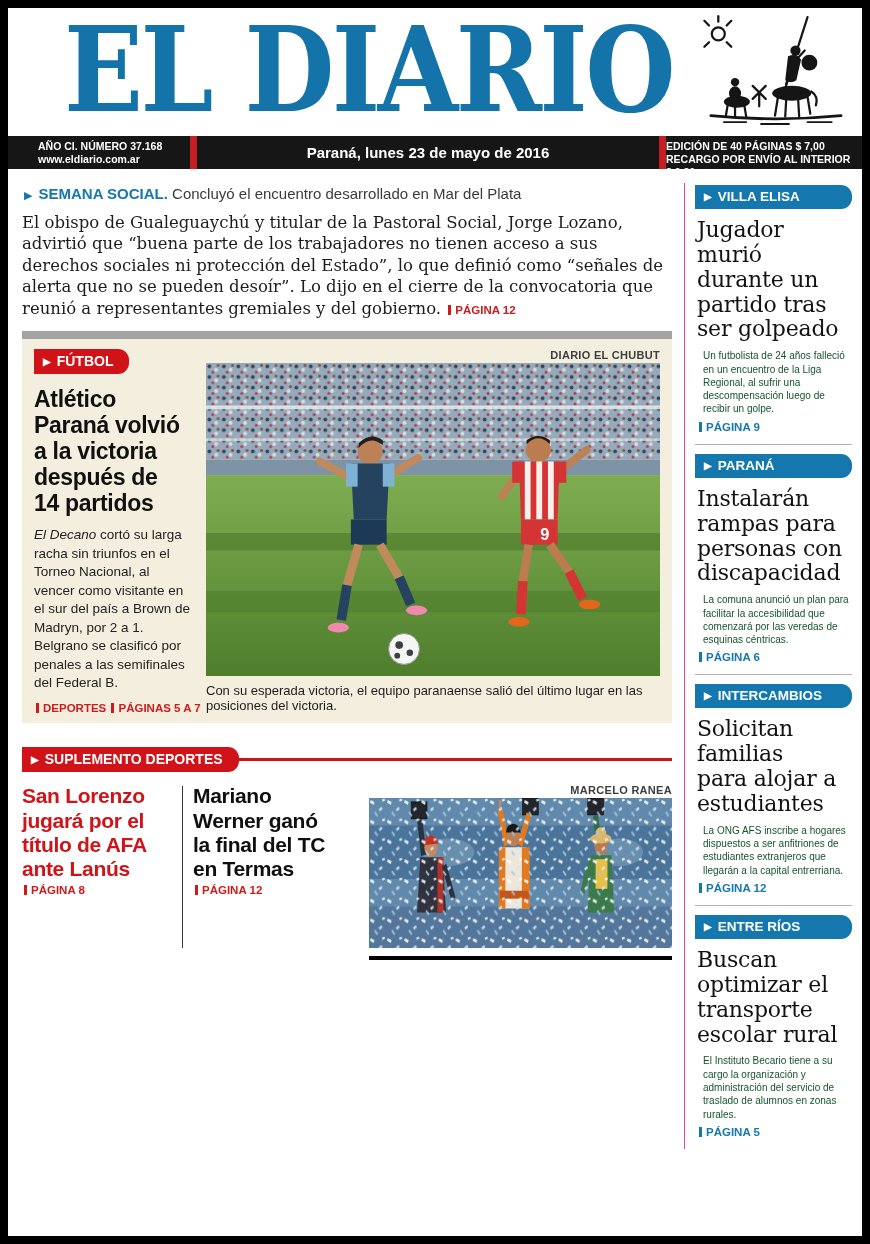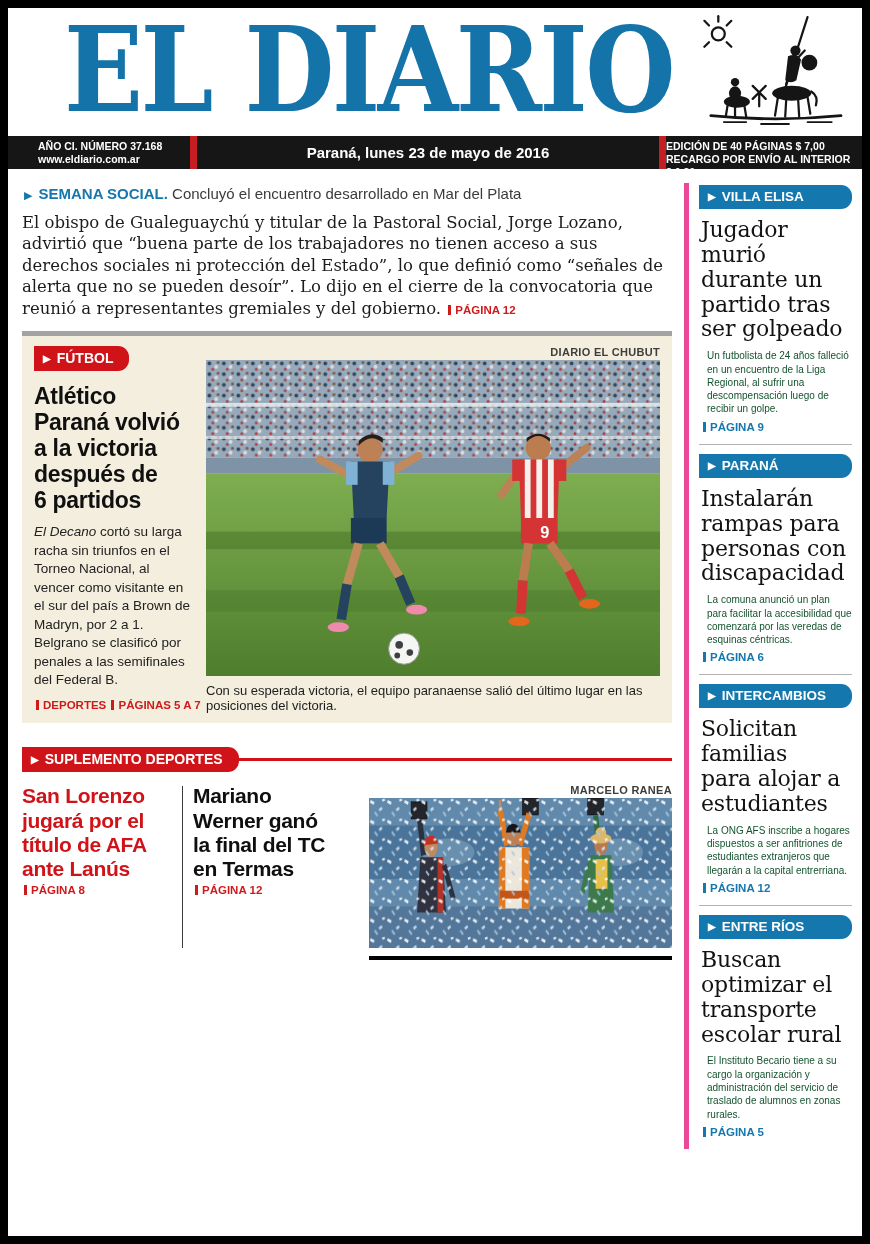--- a/index.html
+++ b/index.html
@@ -18,21 +18,21 @@
   
   .datebar { height:33px; background:#161616; display:flex; align-items:stretch; color:#fff; }
   .db-left  { width:182px; padding:4px 0 0 30px; font-size:10.5px; font-weight:bold; line-height:1.25; }
   .db-right { width:196px; padding:4px 10px 0 0; font-size:10.5px; font-weight:bold; line-height:1.25; text-align:left; }
   .db-center{ flex:1; display:flex; align-items:center; justify-content:center; font-size:15px; font-weight:bold; }
   .red-div  { width:7px; background:#c41e22; }
 
   
   .content { display:flex; padding:14px 0 0 14px; }
   .main    { width:662px; flex:none; padding-right:12px; }
-  .sidebar { flex:1; border-left:5px solid #ec4899; padding:2px 10px 0 10px; }
+  .sidebar { flex:1; border-left:1px solid #ec4899; padding:2px 10px 0 10px; }
 
   
   .kicker { font-size:15px; margin:2px 0 10px 2px; }
   .kicker .arr  { color:#1577ad; font-size:11px; margin-right:6px; }
   .kicker-tag   { color:#1577ad; font-weight:bold; }
   .kicker-rest  { color:#3b3b3b; }
   .headline { font-family:"DejaVu Serif",serif; font-weight:bold; font-size:59px; line-height:1.0;
               letter-spacing:-2px; color:#0d0d0d; white-space:pre-line; margin:4px 0 14px 0; }
   .lede { font-family:"DejaVu Serif",serif; font-size:16.5px; line-height:1.3; color:#1c1c1c; }
   .ref  { font-weight:bold; font-size:11.5px; font-family:"Liberation Sans",sans-serif; white-space:nowrap; }
@@ -41,21 +41,21 @@
   .blue-ref { color:#1478ae; }
 
   
   .badge { display:inline-block; color:#fff; font-weight:bold; font-size:14px;
            padding:4px 16px 5px 9px; border-radius:0 11px 11px 0; }
   .badge .arr { font-size:10px; margin-right:6px; position:relative; top:-1px; }
   .badge-red  { background:#d01318; }
   .badge-blue { background:#1478ae; display:block; padding-right:6px; font-size:13.5px; }
 
   
-  .futbol-box { margin-top:12px; border-top:5px solid #a3a3a3; background:#f3eedd;
+  .futbol-box { margin-top:12px; border-top:8px solid #a3a3a3; background:#f3eedd;
                 padding:10px 12px 10px 12px; display:flex; gap:14px; height:392px; }
   .futbol-left { width:158px; flex:none; }
   .futbol-h { font-size:23px; font-weight:bold; line-height:1.13; letter-spacing:-.3px;
               color:#101010; margin:12px 0 10px; white-space:pre-line; }
   .futbol-body { font-size:13.5px; line-height:1.37; color:#222; }
   .futbol-body em { font-style:italic; }
   .futbol-footer { margin-top:10px; }
   .photo-col { flex:1; display:flex; flex-direction:column; min-width:0; }
   .credit { font-size:11px; font-weight:bold; color:#3d3d3d; text-align:right; margin-bottom:2px; letter-spacing:.3px; }
   .soccer-svg { width:100%; height:316px; display:block; }
@@ -157,21 +157,21 @@
         <span class="ref red-ref"><span class="refbar"></span><span>PÁGINA 12</span></span>
       </div>
 
       <div class="futbol-box">
         <div class="futbol-left">
           <span class="badge badge-red"><span class="arr">▶</span><span>FÚTBOL</span></span>
           <div class="futbol-h">Atlético
 Paraná volvió
 a la victoria
 después de
-6 partidos</div>
+14 partidos</div>
           <div class="futbol-body"><em>El Decano</em><span> cortó su larga racha sin triunfos en el Torneo Nacional, al vencer como visitante en el sur del país a Brown de Madryn, por 2 a 1. Belgrano se clasificó por penales a las semifinales del Federal B.</span></div>
           <div class="futbol-footer ref red-ref">
             <span class="refbar"></span><span>DEPORTES</span>
             <span class="refbar"></span><span>PÁGINAS 5 A 7</span>
           </div>
         </div>
         <div class="photo-col">
           <div class="credit">DIARIO EL CHUBUT</div>
           <svg class="soccer-svg" viewBox="0 0 470 324" preserveAspectRatio="none">
             <defs>

